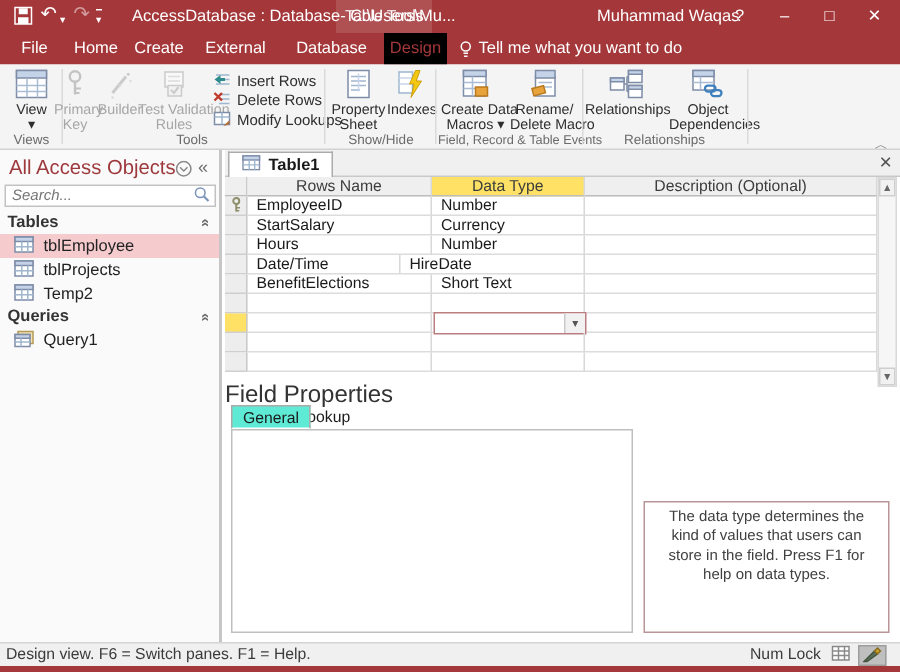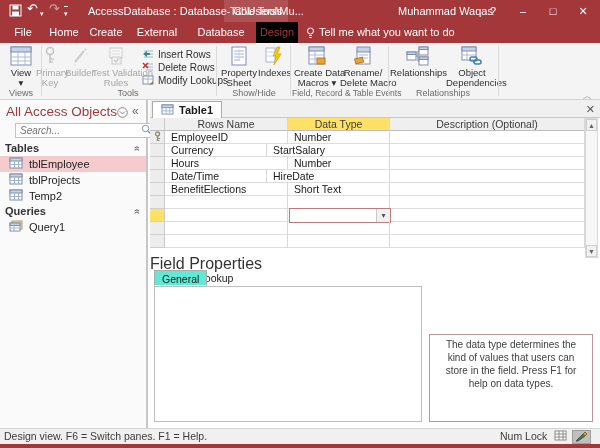--- a/index.html
+++ b/index.html
@@ -32,21 +32,21 @@
   .bigbtn.disabled .bl { color:#A6A6A6; }
   .bigbtn.disabled svg { opacity:.45; }
   .smbtn { position:absolute; left:142px; height:13px; display:flex; align-items:center; }
   .smbtn .sl { font-size:10px; color:#2e2e2e; margin-left:4px; white-space:nowrap; }
   .ddarrow { font-size:7px; color:#444; }
   .collapse-chev { position:absolute; color:#8a8a8a; font-size:9px; }
 
   
   .navpane { left:0; top:100px; width:148px; height:328px; background:#FAFAFA; border-right:2px solid #C6C6C6; }
   .nav-title { position:absolute; left:6px; top:4px; font-size:13.5px; color:#9E3A3E; white-space:nowrap; }
-  .nav-search { position:absolute; left:15px; top:23px; width:141px; height:15px; background:#fff; border:1px solid #C2C2C2; display:flex; align-items:center; }
+  .nav-search { position:absolute; left:3px; top:23px; width:141px; height:15px; background:#fff; border:1px solid #C2C2C2; display:flex; align-items:center; }
   .nav-search input { border:0; outline:0; flex:1; font-family:"Liberation Sans",sans-serif; font-style:italic; font-size:10px; color:#777; padding-left:4px; background:transparent; width:110px; }
   .nav-group { position:absolute; left:0; width:146px; height:15px; font-weight:bold; font-size:11px; color:#333; padding-left:5px; line-height:15px; }
   .nav-item { position:absolute; left:0; width:146px; height:16px; display:flex; align-items:center; padding-left:9px; font-size:11px; color:#222; }
   .nav-item.selected { background:#F5CBCE; }
   .nav-item .nlabel { margin-left:6px; }
   .chev-up { display:inline-block; transform:rotate(-90deg); color:#6a6a6a; font-size:10px; }
 
   
   .docarea { left:150px; top:100px; width:450px; height:328px; background:#fff; }
   .tabstrip { position:absolute; left:0; top:0; width:450px; height:18px; background:#F0F0F0; border-bottom:1px solid #C9C9C9; }
@@ -413,22 +413,22 @@
               <line x1="4.5" y1="7.5" x2="7" y2="7.5" stroke="#8E8E6B"></line>
               <line x1="4.5" y1="9.5" x2="6.5" y2="9.5" stroke="#8E8E6B"></line>
             </svg>
         </div>
         <div class="gc gfn">EmployeeID</div>
         <div class="gc gdt">Number</div>
         <div class="gc gdesc"></div>
       </div>
       <div class="grow">
         <div class="gc gsel"></div>
+        <div class="gc gfn">StartSalary</div>
         <div class="gc gdt">Currency</div>
-        <div class="gc gfn">StartSalary</div>
         <div class="gc gdesc"></div>
       </div>
       <div class="grow">
         <div class="gc gsel"></div>
         <div class="gc gfn">Hours</div>
         <div class="gc gdt">Number</div>
         <div class="gc gdesc"></div>
       </div>
       <div class="grow">
         <div class="gc gsel"></div>

